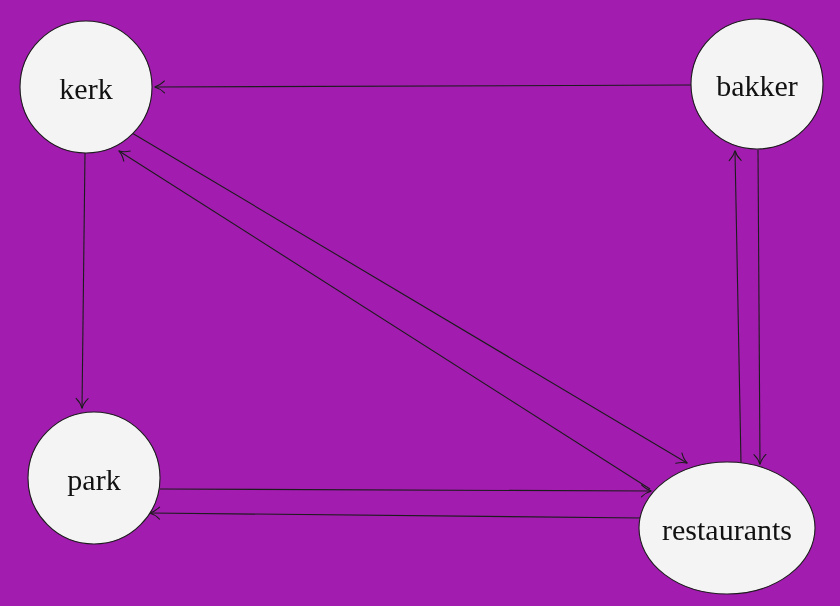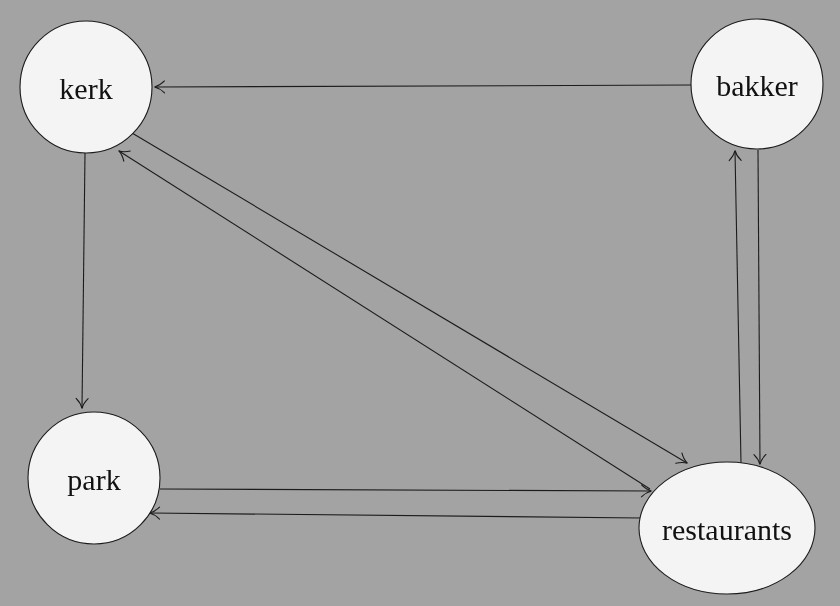--- a/index.html
+++ b/index.html
@@ -15,21 +15,21 @@
     height: 606px;
     overflow: hidden;
   }
   svg text {
     font-family: "Liberation Serif", "DejaVu Serif", serif;
   }
 </style>
 </head>
 <body>
 
-<div id="canvas-wrap" style="background: #a3a3a3;">
+<div id="canvas-wrap" style="background: #a21caf;">
   <svg id="graph-svg" xmlns="http://www.w3.org/2000/svg" width="840" height="606" viewBox="0 0 840 606">
       <defs>
         <marker id="arrow-tip" viewBox="-12 -7 14 14" refX="-0.5" refY="0" markerWidth="14" markerHeight="14" markerUnits="userSpaceOnUse" orient="auto">
           <path d="M -10,-6 C -7,-3 -3.5,-0.8 0,0 C -3.5,0.8 -7,3 -10,6" fill="none" stroke="#1c1c1c" stroke-width="1.1" stroke-linecap="round"></path>
         </marker>
       </defs>
       <line x1="691" y1="85" x2="155" y2="87" stroke="#1c1c1c" stroke-width="1.1" marker-end="url(#arrow-tip)"></line>
       <line x1="85" y1="153" x2="82" y2="408" stroke="#1c1c1c" stroke-width="1.1" marker-end="url(#arrow-tip)"></line>
       <line x1="132" y1="133" x2="687" y2="463" stroke="#1c1c1c" stroke-width="1.1" marker-end="url(#arrow-tip)"></line>
       <line x1="650" y1="489" x2="119" y2="151" stroke="#1c1c1c" stroke-width="1.1" marker-end="url(#arrow-tip)"></line>

